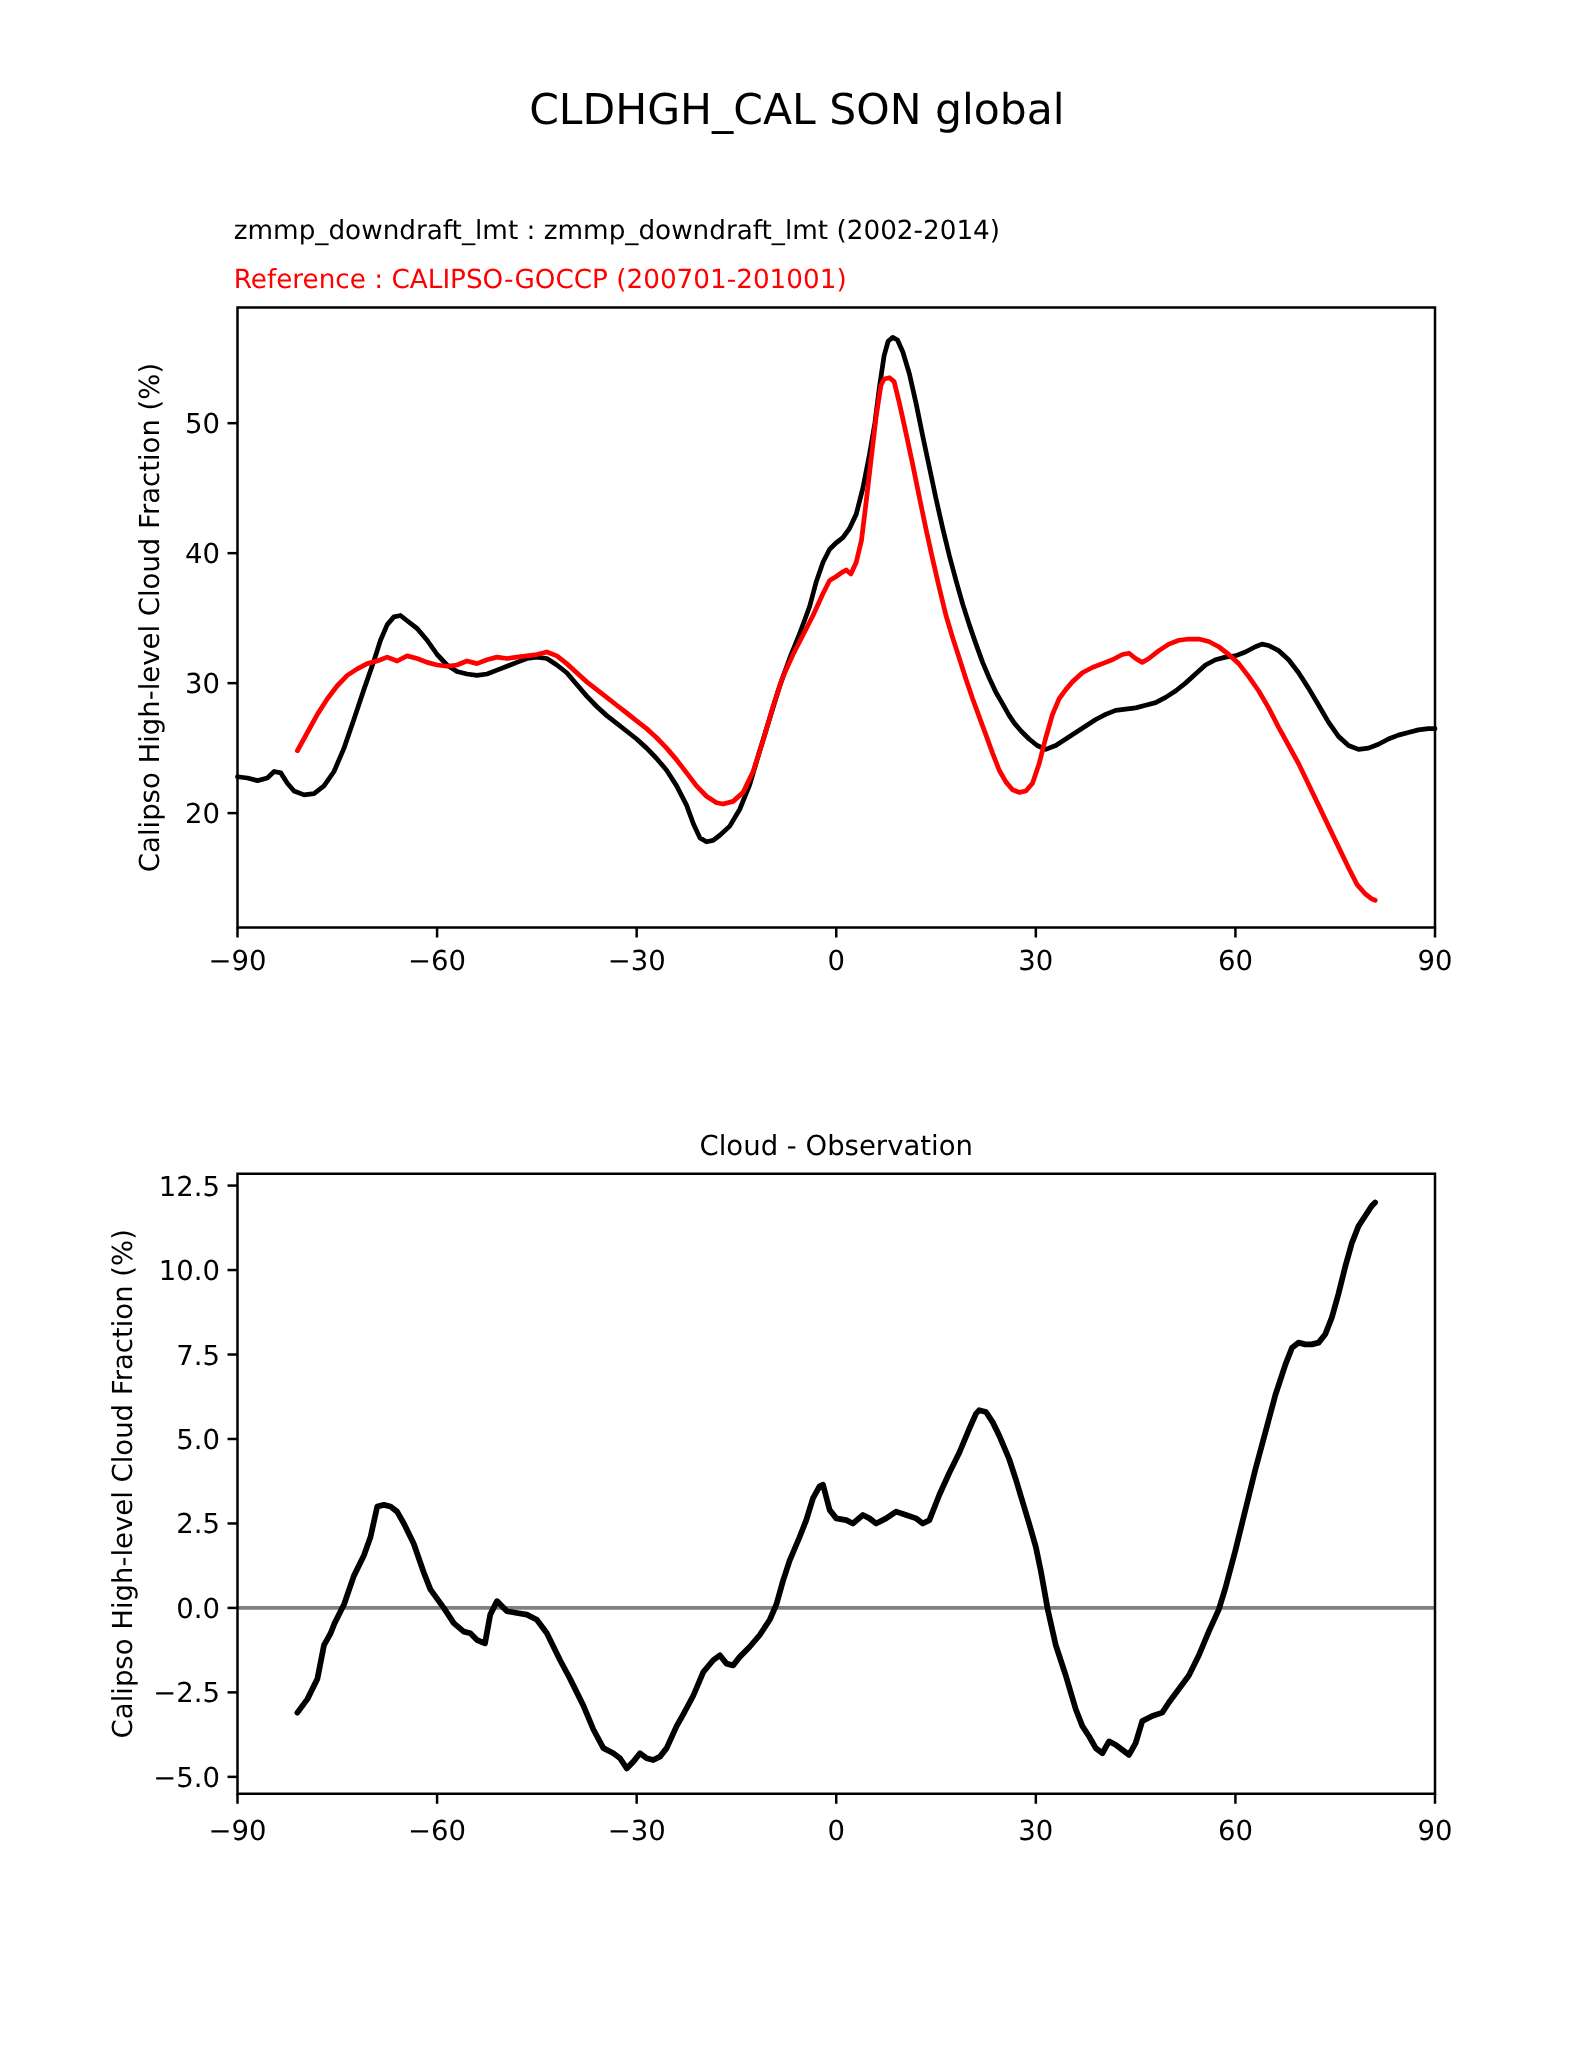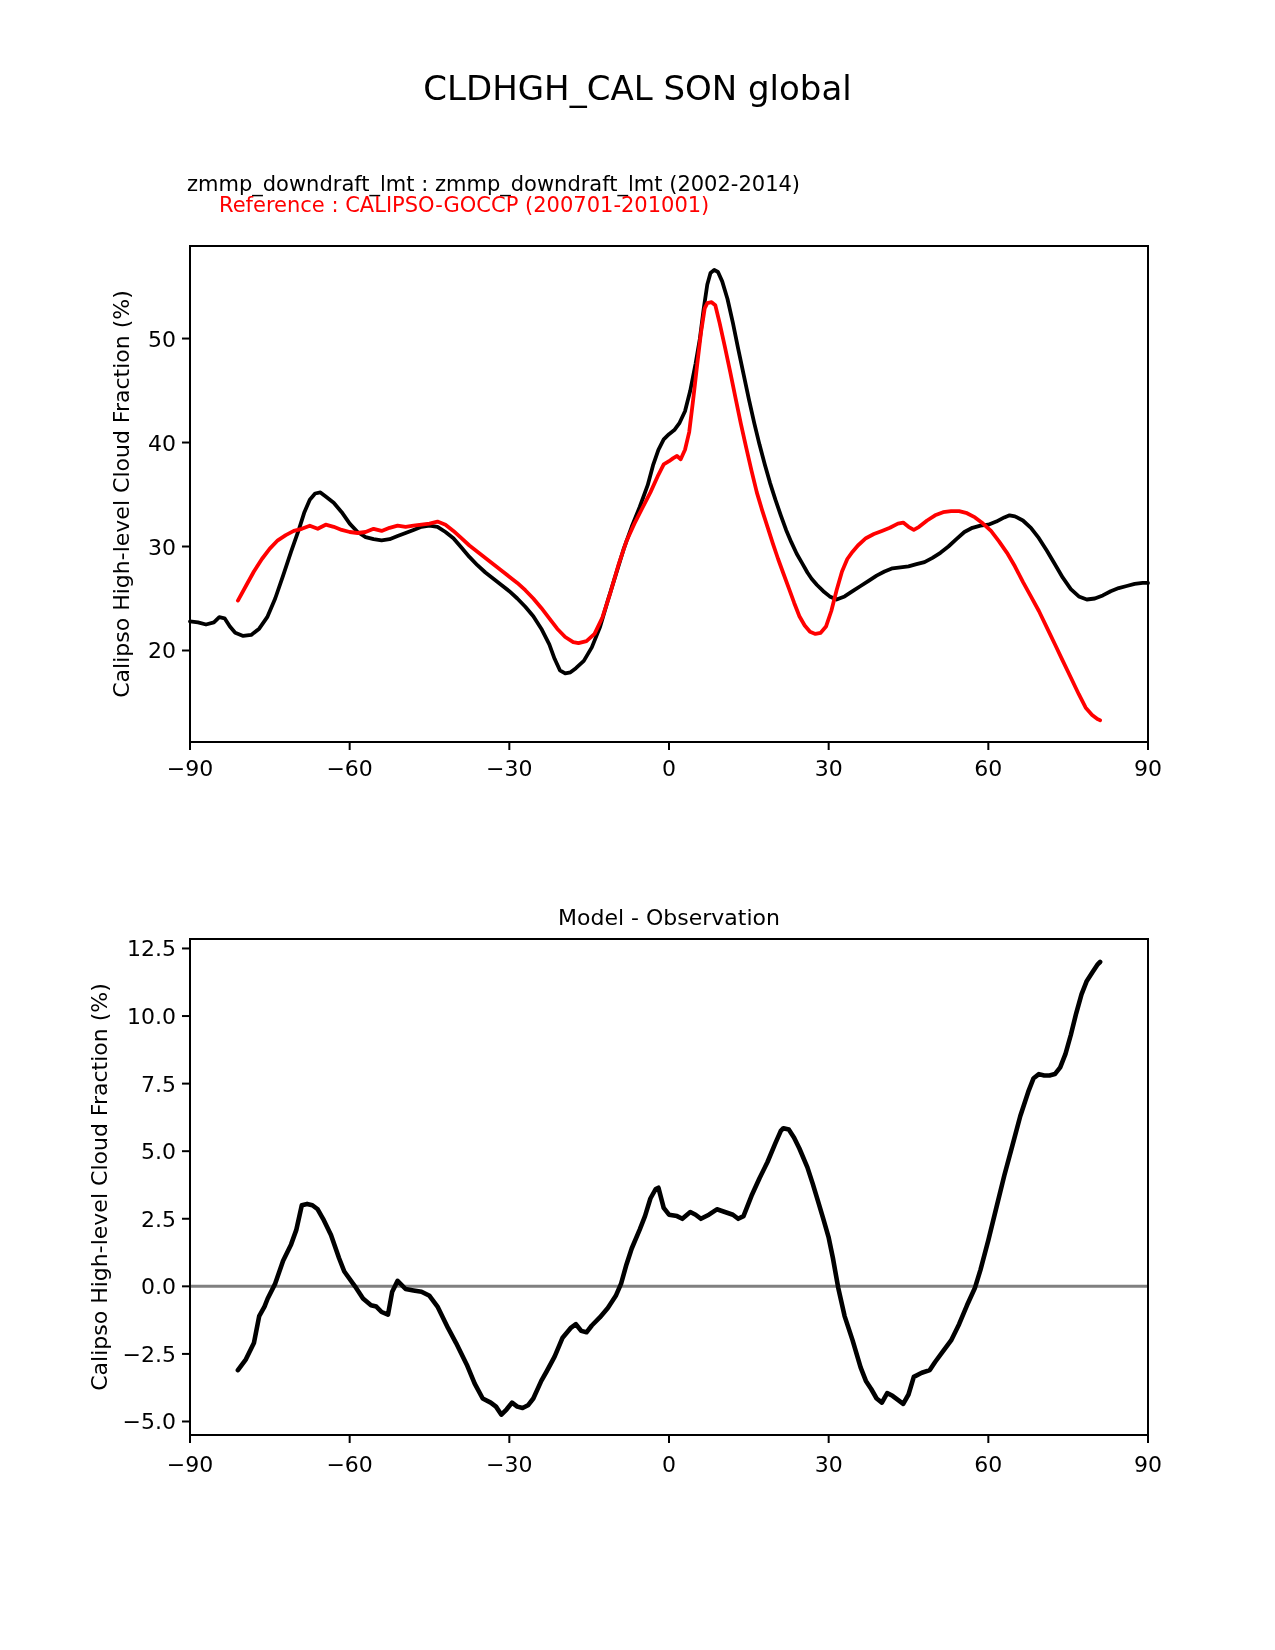--- a/index.html
+++ b/index.html
@@ -2,40 +2,40 @@
 <html><head>
 <meta charset="utf-8">
 <style>
   html,body{margin:0;padding:0;background:#fff;}
   .fig{position:relative;width:1275px;height:1650px;background:#ffffff;
        font-family:"DejaVu Sans", sans-serif;color:#000;overflow:hidden;}
   .abs{position:absolute;}
   .fig-title{left:0;top:68px;width:1275px;text-align:center;font-size:34px;}
   .legend-line{left:187px;font-size:21px;white-space:nowrap;}
   .legend-model{top:172px;}
-  .legend-ref{top:193px;margin-left:32px;}
+  .legend-ref{top:211px;}
   .sub-title{left:190px;top:905px;width:958px;text-align:center;font-size:22px;}
   .ylab{font-size:22px;white-space:nowrap;transform:translate(-50%,-50%) rotate(-90deg);}
   .ylab-top{left:121px;top:494px;}
   .ylab-bot{left:99px;top:1187px;}
   svg text{font-family:"DejaVu Sans", sans-serif;font-size:22px;fill:#000;}
 </style>
 </head>
 <body>
 
 <div class="fig">
 
   <div class="abs fig-title">CLDHGH_CAL SON global</div>
 
   <div class="abs legend-line legend-model" style="color: rgb(0, 0, 0);">zmmp_downdraft_lmt : zmmp_downdraft_lmt (2002-2014)</div>
   <div class="abs legend-line legend-ref" style="color: rgb(255, 0, 0);">Reference : CALIPSO-GOCCP (200701-201001)</div>
 
   <div class="abs ylab ylab-top">Calipso High-level Cloud Fraction (%)</div>
 
-  <div class="abs sub-title">Model - Observation</div>
+  <div class="abs sub-title">Cloud - Observation</div>
 
   <div class="abs ylab ylab-bot">Calipso High-level Cloud Fraction (%)</div>
 
   <svg id="chart-canvas" class="abs" style="left:0;top:0" width="1275" height="1650" viewBox="0 0 1275 1650">
       <polyline points="190.0,621.4 198.0,622.4 206.0,624.5 213.9,622.4 219.3,617.2 224.6,618.3 229.9,626.6 235.2,632.8 243.2,635.9 251.2,634.9 259.2,628.7 267.2,617.2 275.2,598.5 283.1,575.6 291.1,551.7 299.1,528.8 304.4,512.2 309.8,499.7 315.1,493.5 320.4,492.4 325.7,496.6 333.7,502.8 341.7,512.2 349.7,523.6 357.6,532.0 365.6,537.2 373.6,539.2 381.6,540.3 389.6,539.2 397.6,536.1 405.6,533.0 413.5,529.9 421.5,526.8 429.5,525.7 437.5,526.8 445.5,532.0 453.4,538.2 461.4,547.6 469.4,556.9 477.4,565.2 485.4,572.5 493.4,578.7 501.4,585.0 509.3,591.2 517.3,598.5 525.3,606.8 533.3,616.2 541.3,628.7 549.3,644.3 554.6,658.8 559.9,670.3 565.2,673.4 570.5,672.3 575.9,668.2 583.8,660.9 591.8,647.4 599.8,627.6 607.8,600.6 615.8,574.6 623.8,548.6 631.7,526.8 639.7,507.0 647.7,485.2 653.0,465.4 658.4,449.8 663.7,439.4 669.0,434.2 674.3,430.1 679.6,422.8 685.0,411.3 690.3,390.5 695.6,363.5 699.9,338.5 703.6,309.4 707.3,284.5 710.5,273.0 714.2,269.9 718.0,272.0 722.2,281.4 727.5,299.0 732.9,322.9 738.2,348.9 743.5,373.9 748.8,398.9 754.2,422.8 759.5,444.6 764.8,464.4 770.1,483.1 775.4,499.7 780.8,515.3 786.1,529.9 791.4,542.4 796.7,553.8 802.1,563.1 807.4,572.5 811.6,578.7 817.0,585.0 823.3,591.2 829.7,596.4 836.6,599.5 844.6,596.4 852.6,591.2 860.6,586.0 868.6,580.8 876.6,575.6 884.5,571.5 892.5,568.3 900.5,567.3 908.5,566.3 916.5,564.2 924.5,562.1 932.5,557.9 940.4,552.8 948.4,546.5 956.4,539.2 964.4,532.0 972.4,527.8 980.4,525.7 988.3,524.7 996.3,521.6 1004.3,517.4 1009.6,515.3 1014.9,516.4 1022.9,520.5 1030.9,527.8 1038.9,538.2 1046.9,550.7 1054.9,564.2 1062.8,577.7 1070.8,589.1 1078.8,596.4 1086.8,599.5 1094.8,598.5 1102.8,595.4 1110.7,591.2 1118.7,588.1 1126.7,586.0 1134.7,583.9 1142.7,582.9 1148.0,582.9" fill="none" stroke="#000000" stroke-width="3.8" stroke-linejoin="round" stroke-linecap="round"></polyline>
       <polyline points="237.9,600.6 245.9,586.0 253.9,571.5 261.9,559.0 269.8,548.6 277.8,540.3 285.8,535.1 293.8,530.9 301.8,528.8 309.8,525.7 317.7,528.8 325.7,524.7 333.7,526.8 341.7,529.9 349.7,532.0 357.6,533.0 365.6,532.0 373.6,528.8 381.6,530.9 389.6,527.8 397.6,525.7 405.6,526.8 413.5,525.7 421.5,524.7 429.5,523.6 437.5,521.6 445.5,524.7 453.4,530.9 461.4,538.2 469.4,545.5 477.4,551.7 485.4,557.9 493.4,564.2 501.4,570.4 509.3,576.7 517.3,582.9 525.3,590.2 533.3,598.5 541.3,607.9 549.3,618.3 557.2,628.7 565.2,637.0 573.2,642.2 578.5,643.2 586.5,641.1 594.5,633.9 602.5,617.2 610.5,592.3 618.4,565.2 626.4,541.3 634.4,523.6 642.4,508.0 650.4,492.4 658.4,474.8 663.7,464.4 669.0,461.2 673.3,458.1 677.0,456.0 680.7,459.2 685.0,449.8 689.2,432.1 693.0,400.9 697.2,364.5 700.9,333.3 704.7,308.4 707.3,303.2 711.6,302.2 715.3,305.3 719.6,322.9 724.9,346.9 730.2,371.8 735.5,397.8 740.9,423.8 746.2,447.7 751.5,470.6 756.8,492.4 762.1,510.1 767.5,526.8 772.8,543.4 778.1,559.0 783.4,573.5 788.8,588.1 794.1,602.7 799.4,616.2 804.7,625.5 810.0,631.8 815.4,633.9 820.7,632.8 826.0,626.6 831.3,611.0 836.6,590.2 842.0,571.5 847.3,559.0 852.6,551.7 857.9,545.5 865.9,538.2 873.9,534.0 881.9,530.9 889.9,527.8 897.9,523.6 903.2,522.6 908.5,526.8 913.8,529.9 919.1,526.8 927.1,520.5 935.1,515.3 943.1,512.2 951.1,511.2 959.1,511.2 967.0,513.2 975.0,517.4 983.0,523.6 991.0,530.9 999.0,541.3 1007.0,552.8 1014.9,566.3 1022.9,581.9 1030.9,596.4 1038.9,611.0 1046.9,627.6 1054.9,644.3 1062.8,660.9 1070.8,677.5 1078.8,694.2 1085.7,707.7 1092.1,715.0 1097.4,719.1 1100.1,720.2" fill="none" stroke="#ff0000" stroke-width="3.8" stroke-linejoin="round" stroke-linecap="round"></polyline>
       <rect x="190" y="246" width="958" height="496" fill="none" stroke="#000000" stroke-width="2"></rect>
       <line x1="190" y1="742" x2="190" y2="750" stroke="#000" stroke-width="2"></line>
       <text x="190" y="776" text-anchor="middle">−90</text>
       <line x1="349.66666666666663" y1="742" x2="349.66666666666663" y2="750" stroke="#000" stroke-width="2"></line>

